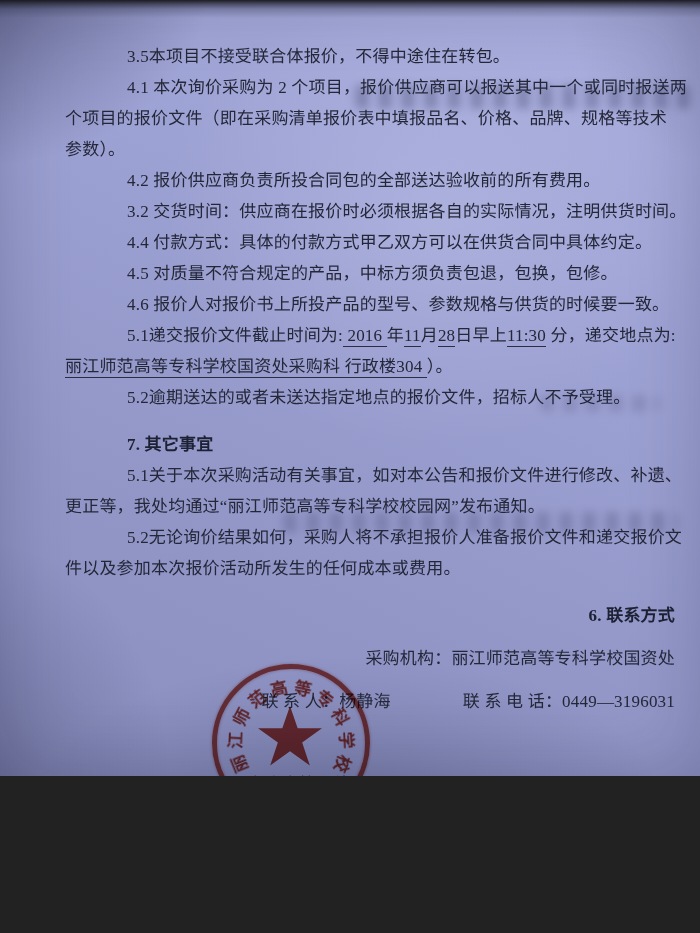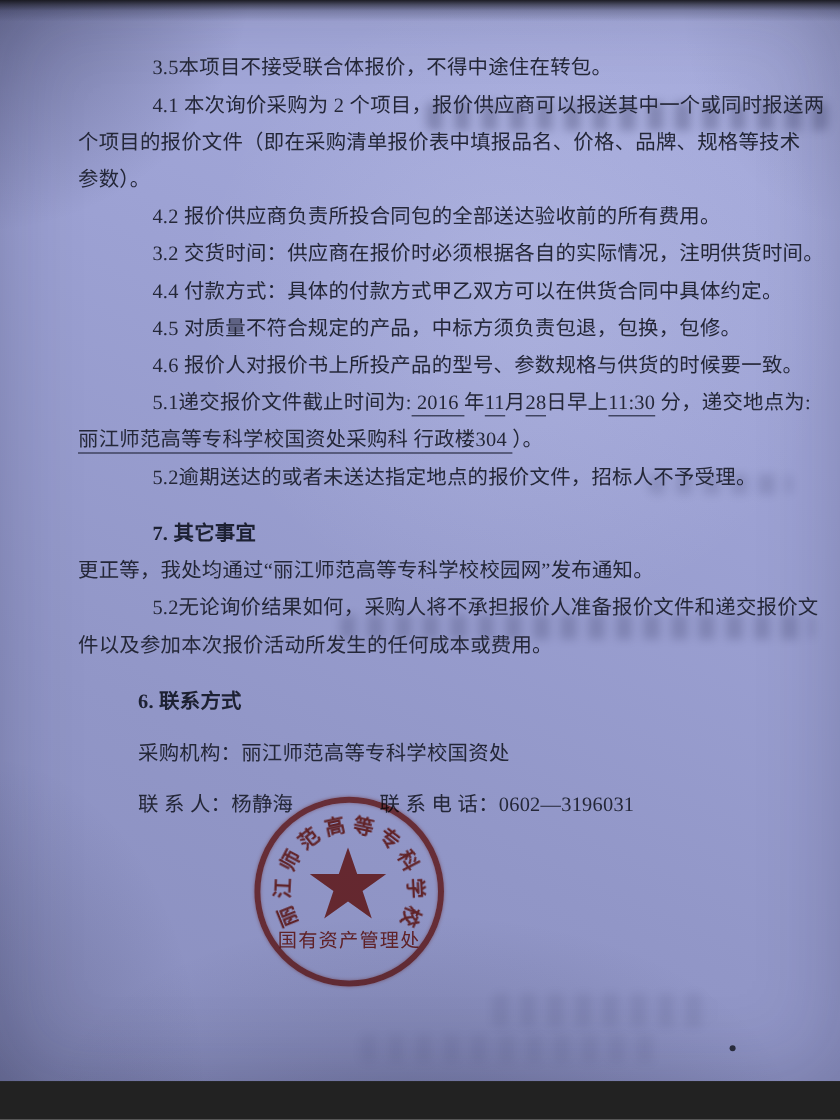--- a/index.html
+++ b/index.html
@@ -1,19 +1,19 @@
 <!DOCTYPE html>
 <html lang="zh-CN"><head>
 <meta charset="utf-8">
 <title>扫描文档</title>
 <style>
   html,body{margin:0;padding:0;background:#222;}
   .photo{
     position:relative;
-    width:700px;height:901px;
+    width:700px;height:776px;
     overflow:hidden;
     font-family:"Liberation Serif","DejaVu Serif",serif;
     background:
       radial-gradient(55% 42% at 62% 28%, rgba(215,220,248,.22), rgba(215,220,248,0) 70%),
       radial-gradient(46% 34% at -3% -3%, rgba(20,22,48,.42), rgba(20,22,48,0) 72%),
       radial-gradient(38% 46% at -2% 102%, rgba(22,24,50,.24), rgba(22,24,50,0) 70%),
       radial-gradient(60% 26% at 50% 104%, rgba(22,24,50,.20), rgba(22,24,50,0) 75%),
       radial-gradient(30% 30% at 102% 0%, rgba(22,24,50,.14), rgba(22,24,50,0) 70%),
       linear-gradient(205deg,#a9aede 0%,#9da2d4 35%,#9196c7 70%,#8a8fbf 100%);
     box-shadow: inset 0 0 70px rgba(18,20,46,.22);
@@ -23,21 +23,21 @@
     background:linear-gradient(180deg, rgba(22,22,28,.95) 0px, rgba(24,24,32,.6) 4px, rgba(40,42,64,.28) 9px, rgba(40,42,64,0) 18px);
   }
   
   .doc{
     position:absolute;left:65px;top:41px;width:610px;
     font-size:17px;line-height:31px;color:#242738;
     letter-spacing:.2px;
   }
   .line{white-space:pre;}
   .ind{padding-left:62px;}
-  .ind-sm{padding-left:50px;}
+  .ind-sm{padding-left:50px;text-align:right;}
   .k-heading{font-weight:bold;color:#1d2133;margin-top:16px;}
   .k-contact{margin-top:12px;}
   .u{border-bottom:1.6px solid #2a2d44;padding-bottom:1px;}
   .gap{display:inline-block;width:72px;}
   
   .stamp{
     position:absolute;left:212px;top:664px;width:158px;height:158px;
     mix-blend-mode:multiply;filter:blur(.5px);
     pointer-events:none;
   }
@@ -121,34 +121,35 @@
         <div class="line ind"><span>5.1递交报价文件截止时间为:</span><span class="u"> 2016 </span><span>年</span><span class="u">11</span><span>月</span><span class="u">28</span><span>日早上</span><span class="u">11:30</span><span> 分，递交地点为:</span></div>
         <div class="line"><span class="u">丽江师范高等专科学校国资处采购科 行政楼304 </span><span>）。</span></div>
       </div>
       <div class="k-para">
         <div class="line ind"><span>5.2逾期送达的或者未送达指定地点的报价文件，招标人不予受理。</span></div>
       </div>
       <div class="k-heading">
         <div class="line ind"><span>7. 其它事宜</span></div>
       </div>
       <div class="k-para">
+        <div class="line ind"><span>5.1关于本次采购活动有关事宜，如对本公告和报价文件进行修改、补遗、</span></div>
         <div class="line"><span>更正等，我处均通过“丽江师范高等专科学校校园网”发布通知。</span></div>
       </div>
       <div class="k-para">
         <div class="line ind"><span>5.2无论询价结果如何，采购人将不承担报价人准备报价文件和递交报价文</span></div>
         <div class="line"><span>件以及参加本次报价活动所发生的任何成本或费用。</span></div>
       </div>
       <div class="k-heading">
         <div class="line ind-sm"><span>6. 联系方式</span></div>
       </div>
       <div class="k-contact">
         <div class="line ind-sm"><span>采购机构：丽江师范高等专科学校国资处</span></div>
       </div>
       <div class="k-contact">
-        <div class="line ind-sm"><span>联 系 人：杨静海</span><span class="gap"></span><span>联 系 电 话：0602—3196031</span></div>
+        <div class="line ind-sm"><span>联 系 人：杨静海</span><span class="gap"></span><span>联 系 电 话：0449—3196031</span></div>
       </div>
     </div>
 
   <div class="stamp">
     <div class="ring"></div>
     <div class="star"></div>
     <div id="arc">
         <span class="arc-char" style="--a: -112deg;">丽</span>
         <span class="arc-char" style="--a: -87.11111111111111deg;">江</span>
         <span class="arc-char" style="--a: -62.22222222222222deg;">师</span>

